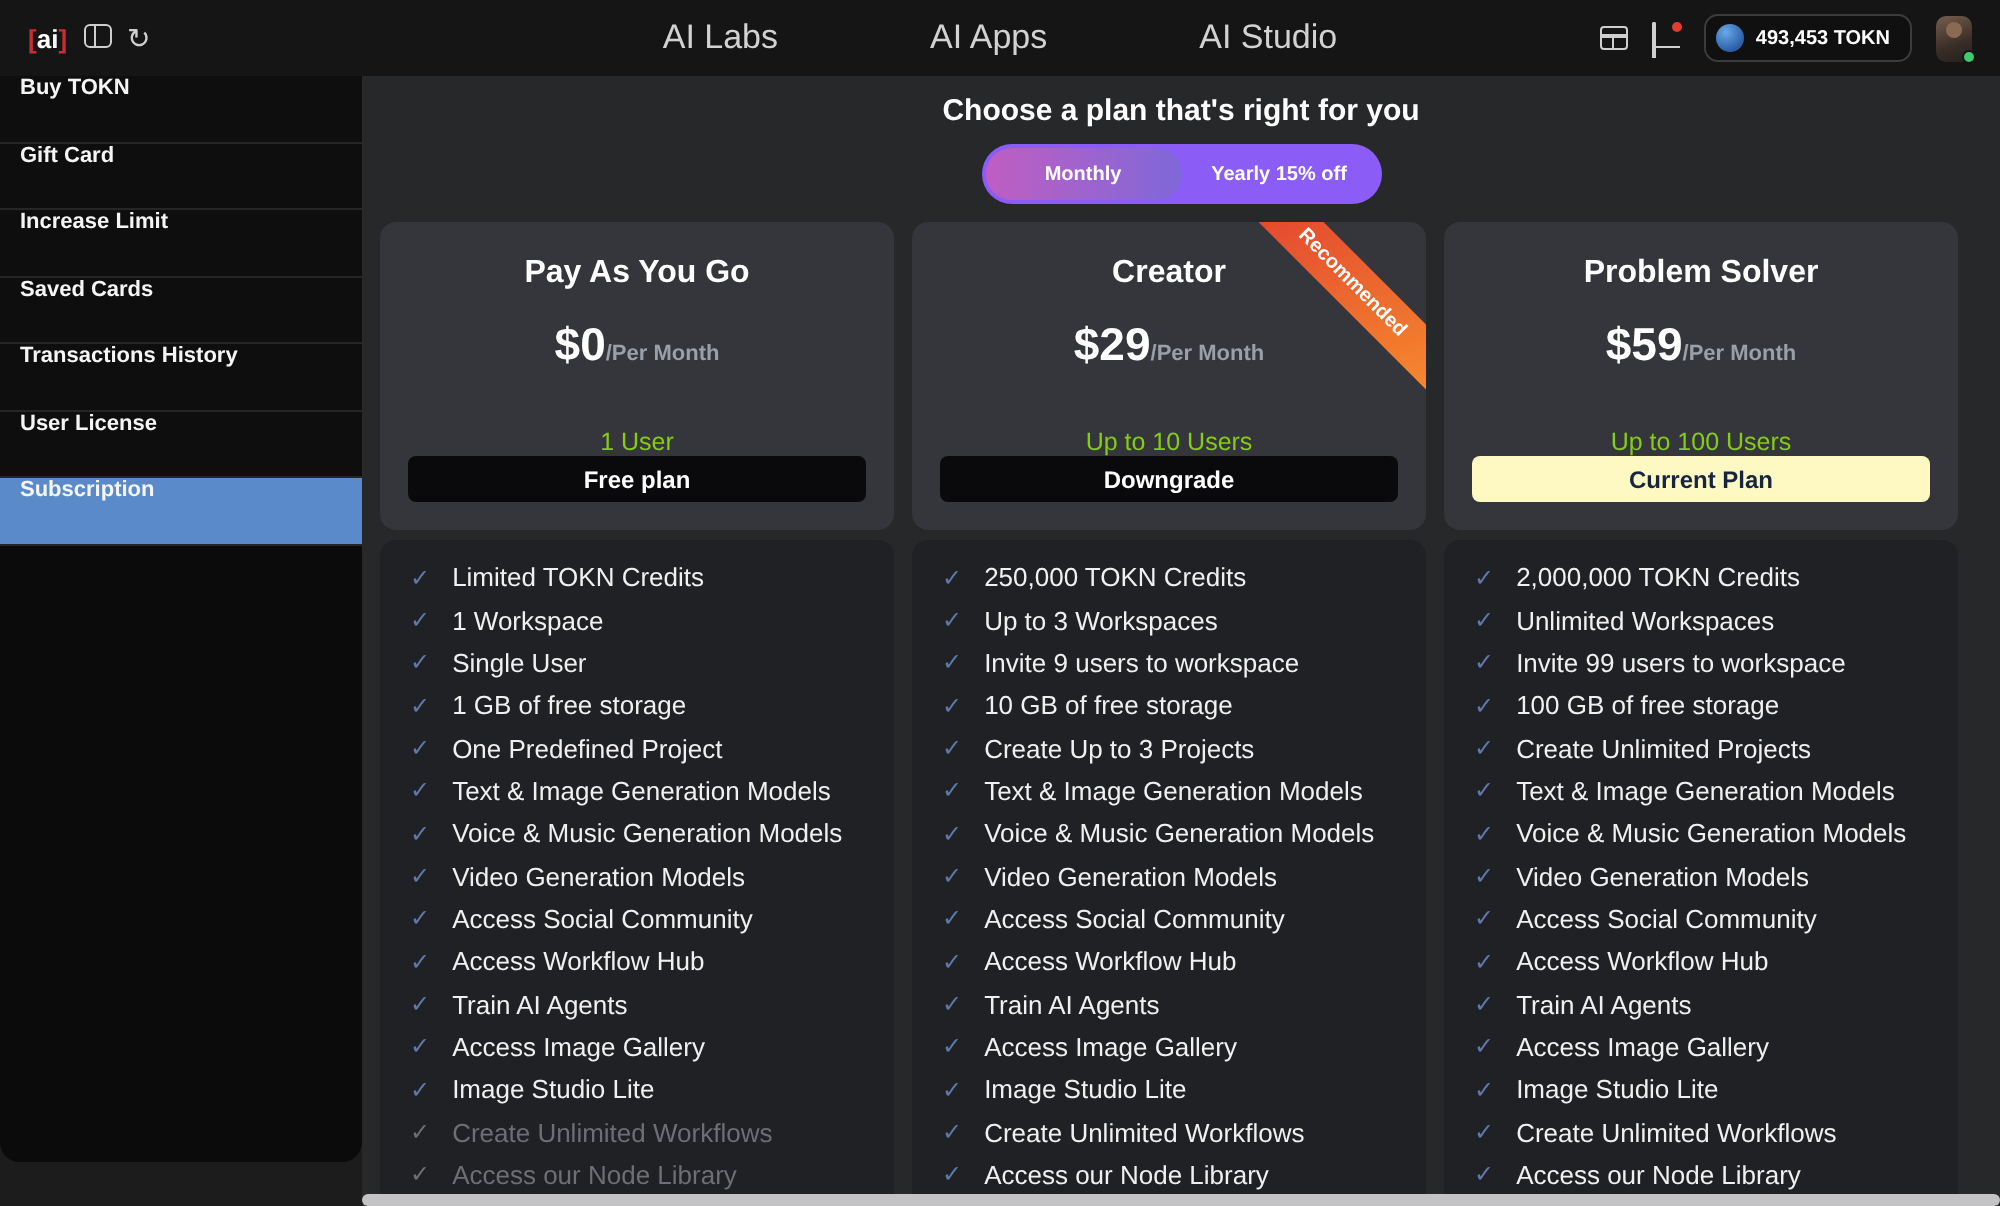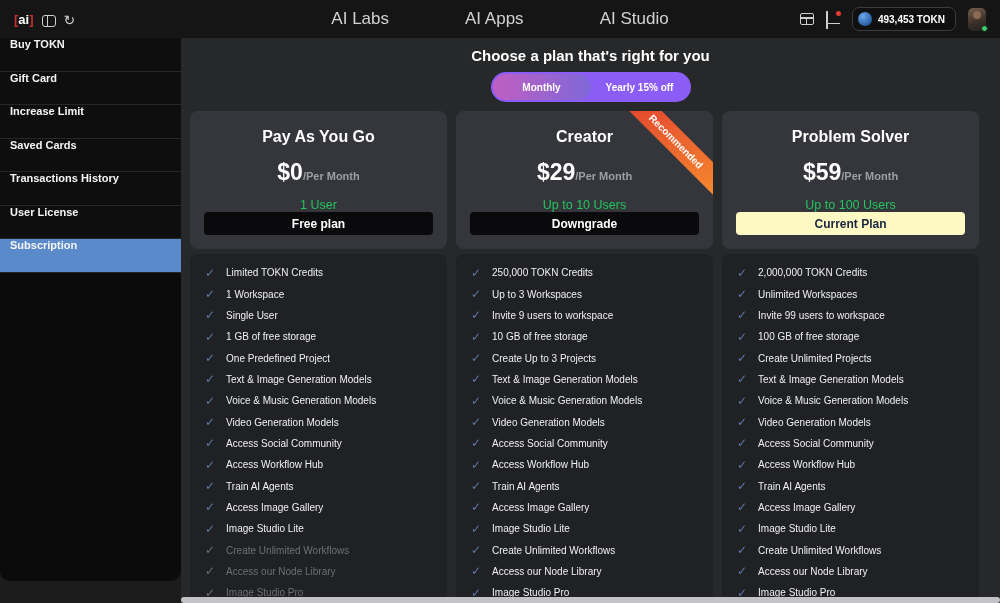--- a/index.html
+++ b/index.html
@@ -15,21 +15,21 @@
   body{
     background:#1c1c1c;
     font-family:"Liberation Sans","DejaVu Sans",sans-serif;
     color:#fff;
   }
   
   .topbar{
     height:38px;background:#151515;display:flex;align-items:center;
     padding:0 14px;position:relative;
   }
-  .tb-left{display:flex;align-items:flex-end;gap:8px}
+  .tb-left{display:flex;align-items:flex-start;gap:8px}
   .logo{font-weight:bold;font-size:13px;letter-spacing:0;color:#fff}
   .logo .br{color:#c62f2f}
   .icon-panel{width:14px;height:12px;border:1.5px solid #cfcfcf;border-radius:3px;position:relative}
   .icon-panel::after{content:"";position:absolute;left:4px;top:-1px;bottom:-1px;width:1.5px;background:#cfcfcf}
   .icon-refresh{color:#cfcfcf;font-size:14px;line-height:1}
   .tb-nav{
     position:absolute;left:50%;top:0;height:38px;transform:translateX(-50%);
     display:flex;align-items:center;gap:76px;
   }
   .tb-nav .nav-item{font-size:17px;color:#d2d2d2;cursor:pointer;white-space:nowrap}
@@ -77,36 +77,36 @@
   .plans{display:flex;gap:9px;margin:9px 21px 0 9px}
   .plan{flex:1;display:flex;flex-direction:column;gap:5px;min-width:0}
   .plan-head{
     background:#35363b;border-radius:8px;text-align:center;position:relative;overflow:hidden;
     padding:13px 14px 14px;
   }
   .plan-name{font-size:16px;font-weight:bold;color:#fff;margin-top:4px}
   .plan-price-row{display:flex;justify-content:center;align-items:baseline;margin-top:13px}
   .plan-price{font-size:23px;font-weight:bold;color:#fff}
   .plan-period{font-size:11px;font-weight:bold;color:#9aa0a6}
-  .plan-users{font-size:12.5px;color:#22c55e;margin-top:12px}
+  .plan-users{font-size:12.5px;color:#84cc16;margin-top:28px}
   .plan-cta{
     display:block;width:100%;height:23px;border:none;border-radius:4px;
     font-family:inherit;font-size:12px;font-weight:bold;cursor:pointer;
   }
   .plan-cta.dark{background:#0a0a0c;color:#fff}
   .plan-cta.current{background:#fef9c3;color:#17253f}
   .ribbon{
     position:absolute;top:19px;right:-38px;width:150px;transform:rotate(45deg);
     background:linear-gradient(115deg,var(--ribbon-a),var(--ribbon-b));
     color:#fff;font-size:10px;font-weight:bold;padding:6px 0;text-align:center;
   }
   .plan-body{background:#202124;border-radius:8px;padding:8px 15px 9px;flex:1}
   .feat{display:flex;align-items:center;height:21.35px}
   .feat .check{color:var(--check);font-size:12px;margin-right:11px;flex:0 0 auto}
-  .feat .ftext{font-size:10px;color:#f0f0f0;white-space:nowrap}
+  .feat .ftext{font-size:13px;color:#f0f0f0;white-space:nowrap}
   .feat.disabled .check{color:#6d6f74}
   .feat.disabled .ftext{color:#6d6f74}
   .hscrollbar{
     position:absolute;left:0;right:0;bottom:0;height:6px;background:#c3c3c5;border-radius:3px;
   }
 </style>
 </head>
 <body>
 
 <header class="topbar">

